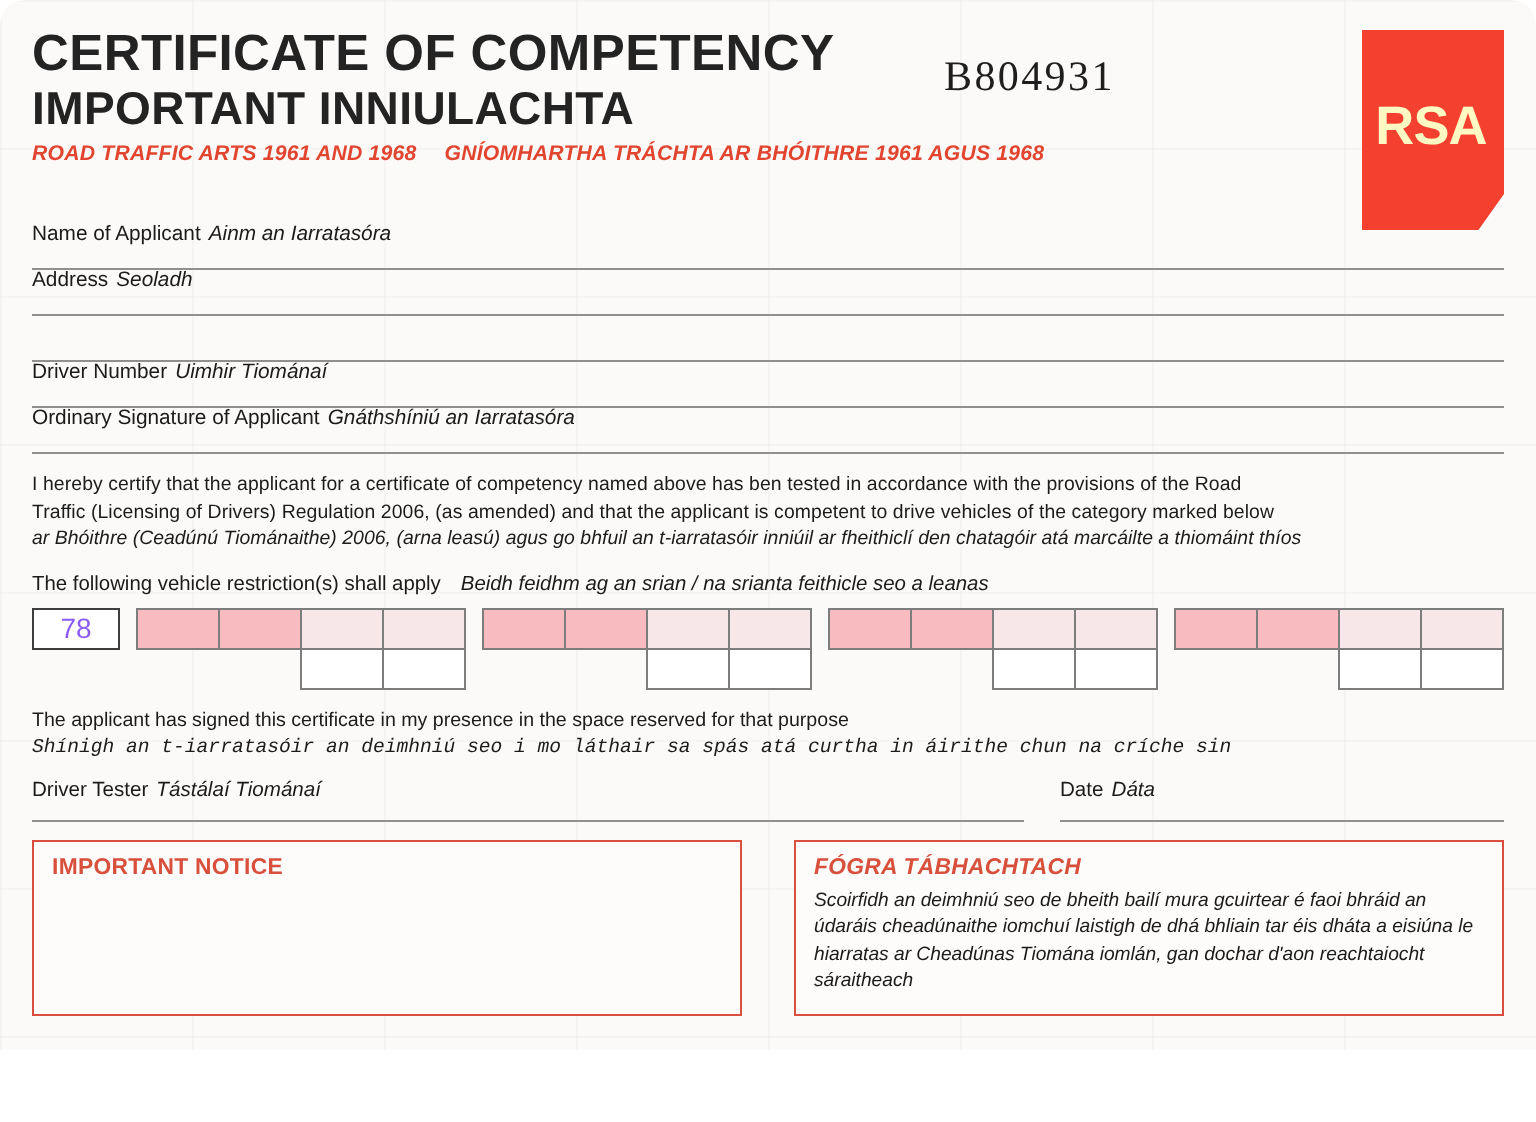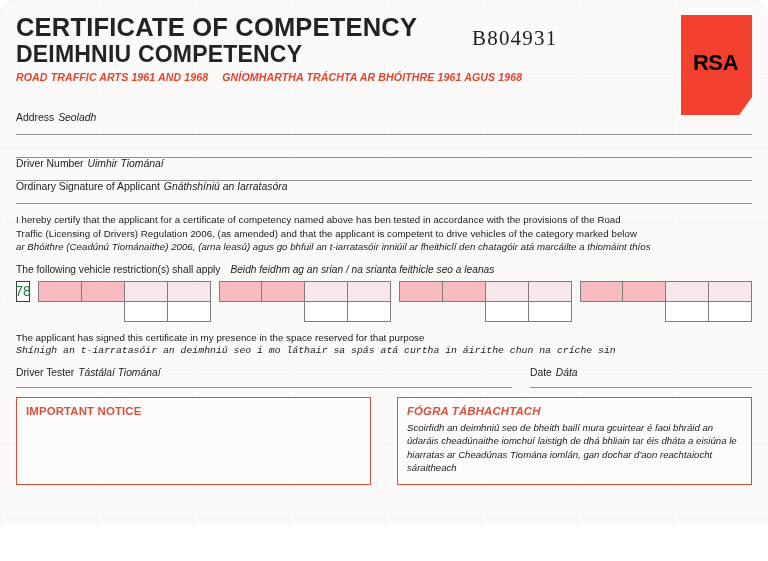--- a/index.html
+++ b/index.html
@@ -81,22 +81,22 @@
     top: 1px;
     width: 71px;
     height: 100px;
     background: #f3402f;
     clip-path: polygon(0 0, 100% 0, 100% 82%, 82% 100%, 0 100%);
     display: flex;
     align-items: center;
     justify-content: center;
   }
   .rsa-logo span {
-    color: #000000;
-    font-size: 22px;
+    color: #fef9c3;
+    font-size: 27px;
     font-weight: bold;
     letter-spacing: -0.4px;
     margin-left: -2px;
     margin-top: -4px;
   }
   .acts-line {
     margin-top: 4px;
     font-size: 10.6px;
     font-style: italic;
     font-weight: bold;
@@ -175,29 +175,29 @@
     font-style: italic;
     margin-left: 10px;
   }
 
   .grid-area {
     margin-top: 6px;
     display: flex;
     align-items: flex-start;
   }
   .code-box {
-    width: 14px;
+    width: 44px;
     height: 21px;
     border: 1.6px solid #3d3d3d;
     background: #ffffff;
     display: flex;
     align-items: center;
     justify-content: center;
     font-size: 14px;
-    color: #15803d;
+    color: #8b5cf6;
     box-sizing: border-box;
     margin-right: 9px;
     flex: 0 0 auto;
     text-align: right;
   }
   .grid-groups {
     display: flex;
     flex: 1 1 auto;
     gap: 9px;
   }
@@ -301,32 +301,38 @@
   .notice-body.ga { font-style: italic; }
 </style>
 </head>
 <body>
 
 <div id="certificate">
   <div class="sheet">
 
     <div class="header">
       <div class="title-main">CERTIFICATE OF COMPETENCY</div>
-      <div class="title-sub">DEIMHNIU COMPETENCY</div>
+      <div class="title-sub">IMPORTANT INNIULACHTA</div>
       <div class="cert-number">B804931</div>
       <div class="rsa-logo">
         <span>RSA</span>
       </div>
       <div class="acts-line">
         <span>ROAD TRAFFIC ARTS 1961 AND 1968</span><span class="gap"></span><span>GNÍOMHARTHA TRÁCHTA AR BHÓITHRE 1961 AGUS 1968</span>
       </div>
     </div>
 
     <div class="fields">
 
+      <div class="field-row">
+        <div class="field-label">
+          <span>Name of Applicant</span><span class="ga">Ainm an Iarratasóra</span>
+        </div>
+        <div class="rule"></div>
+      </div>
 
       <div class="field-row">
         <div class="field-label">
           <span>Address</span><span class="ga">Seoladh</span>
         </div>
         <div class="rule"></div>
       </div>
 
       <div class="field-row blank">
         <div class="rule"></div>

